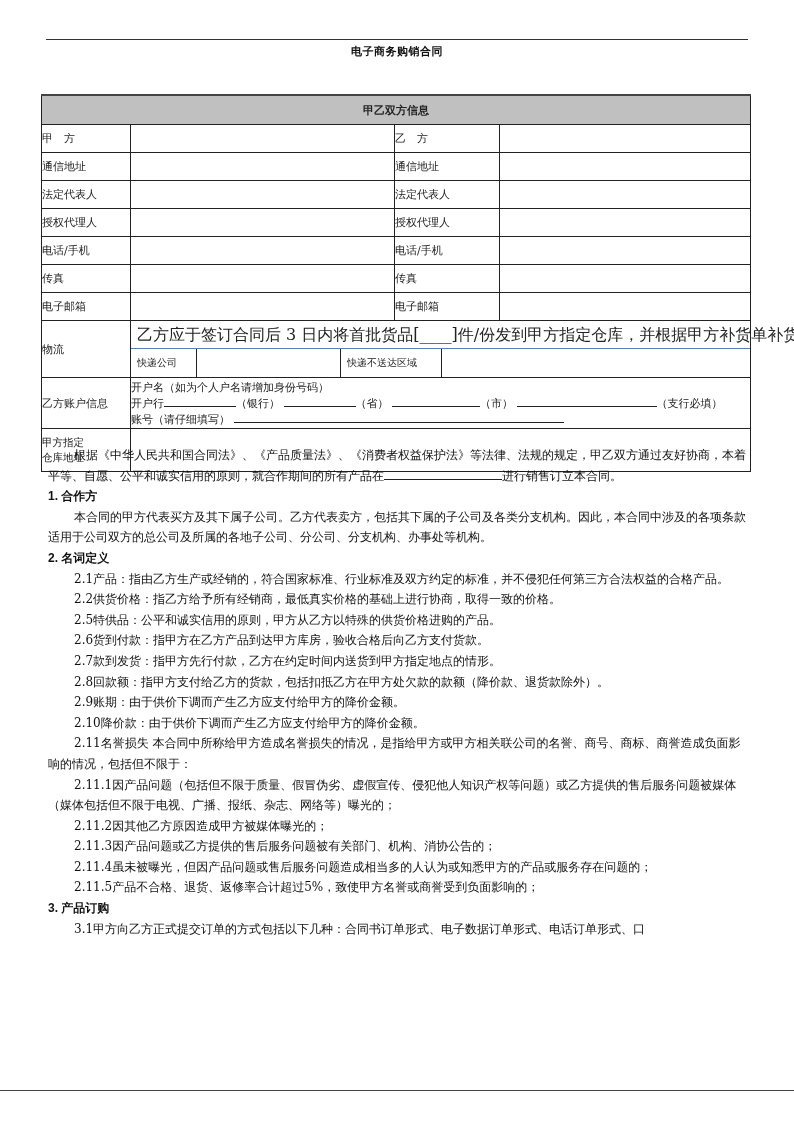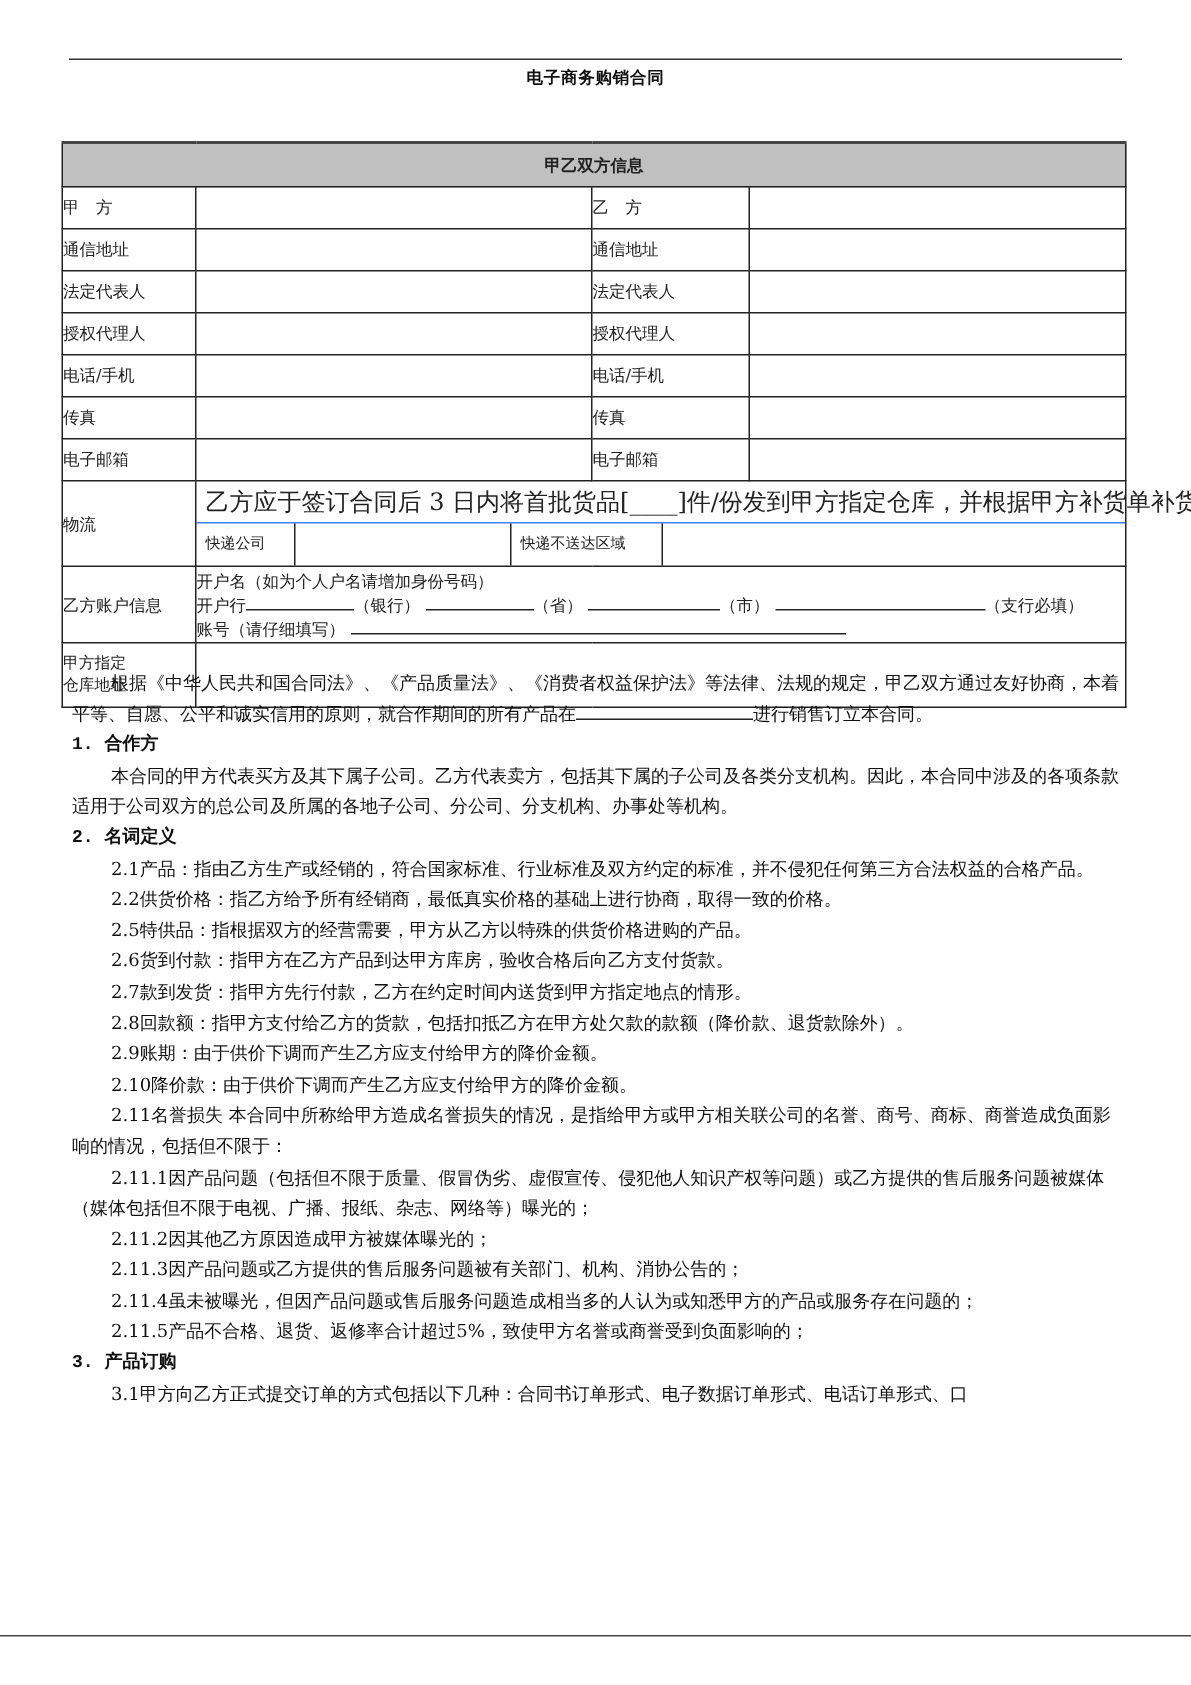--- a/index.html
+++ b/index.html
@@ -15,21 +15,21 @@
   .row28 td { height: 27px; }
   .logi-line { height: 27px; line-height: 27px; padding-left: 6px; font-size: 16px; border-bottom: 1px solid #3b82f6; white-space: nowrap; }
   .logi-sub { display: flex; height: 28px; }
   .logi-sub > div { height: 28px; line-height: 28px; font-size: 10px; border-right: 1px solid #222; padding-left: 6px; box-sizing: border-box; }
   .logi-sub > div:last-child { border-right: 0; }
   .acct { padding: 2px 6px; font-size: 10.5px; line-height: 15px; }
   .blank { display: inline-block; border-bottom: 1px solid #222; height: 11px; vertical-align: baseline; }
   .body-text { position: absolute; left: 48px; top: 445px; width: 700px; font-size: 12px; line-height: 20.6px; }
   .body-text p { margin: 0; }
   .body-text .indent { text-indent: 26px; }
-  .body-text .h { font-family: Liberation Mono, monospace; font-weight: bold; font-size: 12px; }
+  .body-text .h { font-family: Liberation Sans, sans-serif; font-weight: bold; font-size: 12px; }
   .body-text .ul { display: inline-block; width: 118px; border-bottom: 1px solid #222; height: 12px; vertical-align: baseline; }
   .bottom-rule { position: absolute; left: 0; top: 1090px; width: 794px; height: 1px; background: #444; }
 </style>
 </head>
 <body>
 
 <div class="top-rule"></div>
 <div class="title">电子商务购销合同</div>
 
 <table class="info">
@@ -121,21 +121,21 @@
 </tbody>
   </table>
 
 <div class="body-text">
   <p class="indent"><span>根据《中华人民共和国合同法》、《产品质量法》、《消费者权益保护法》等法律、法规的规定，甲乙双方通过友好协商，本着平等、自愿、公平和诚实信用的原则，就合作期间的所有产品在</span><span class="ul"></span><span>进行销售订立本合同。</span></p>
   <p class="h">1. 合作方</p>
   <p class="indent">本合同的甲方代表买方及其下属子公司。乙方代表卖方，包括其下属的子公司及各类分支机构。因此，本合同中涉及的各项条款适用于公司双方的总公司及所属的各地子公司、分公司、分支机构、办事处等机构。</p>
   <p class="h">2. 名词定义</p>
   <p class="indent">2.1产品：指由乙方生产或经销的，符合国家标准、行业标准及双方约定的标准，并不侵犯任何第三方合法权益的合格产品。</p>
   <p class="indent">2.2供货价格：指乙方给予所有经销商，最低真实价格的基础上进行协商，取得一致的价格。</p>
-  <p class="indent">2.5特供品：指根据双方的经营需要，甲方从乙方以特殊的供货价格进购的产品。</p>
+  <p class="indent">2.5特供品：公平和诚实信用的原则，甲方从乙方以特殊的供货价格进购的产品。</p>
   <p class="indent">2.6货到付款：指甲方在乙方产品到达甲方库房，验收合格后向乙方支付货款。</p>
   <p class="indent">2.7款到发货：指甲方先行付款，乙方在约定时间内送货到甲方指定地点的情形。</p>
   <p class="indent">2.8回款额：指甲方支付给乙方的货款，包括扣抵乙方在甲方处欠款的款额（降价款、退货款除外）。</p>
   <p class="indent">2.9账期：由于供价下调而产生乙方应支付给甲方的降价金额。</p>
   <p class="indent">2.10降价款：由于供价下调而产生乙方应支付给甲方的降价金额。</p>
   <p class="indent">2.11名誉损失 本合同中所称给甲方造成名誉损失的情况，是指给甲方或甲方相关联公司的名誉、商号、商标、商誉造成负面影响的情况，包括但不限于：</p>
   <p class="indent">2.11.1因产品问题（包括但不限于质量、假冒伪劣、虚假宣传、侵犯他人知识产权等问题）或乙方提供的售后服务问题被媒体（媒体包括但不限于电视、广播、报纸、杂志、网络等）曝光的；</p>
   <p class="indent">2.11.2因其他乙方原因造成甲方被媒体曝光的；</p>
   <p class="indent">2.11.3因产品问题或乙方提供的售后服务问题被有关部门、机构、消协公告的；</p>
   <p class="indent">2.11.4虽未被曝光，但因产品问题或售后服务问题造成相当多的人认为或知悉甲方的产品或服务存在问题的；</p>

